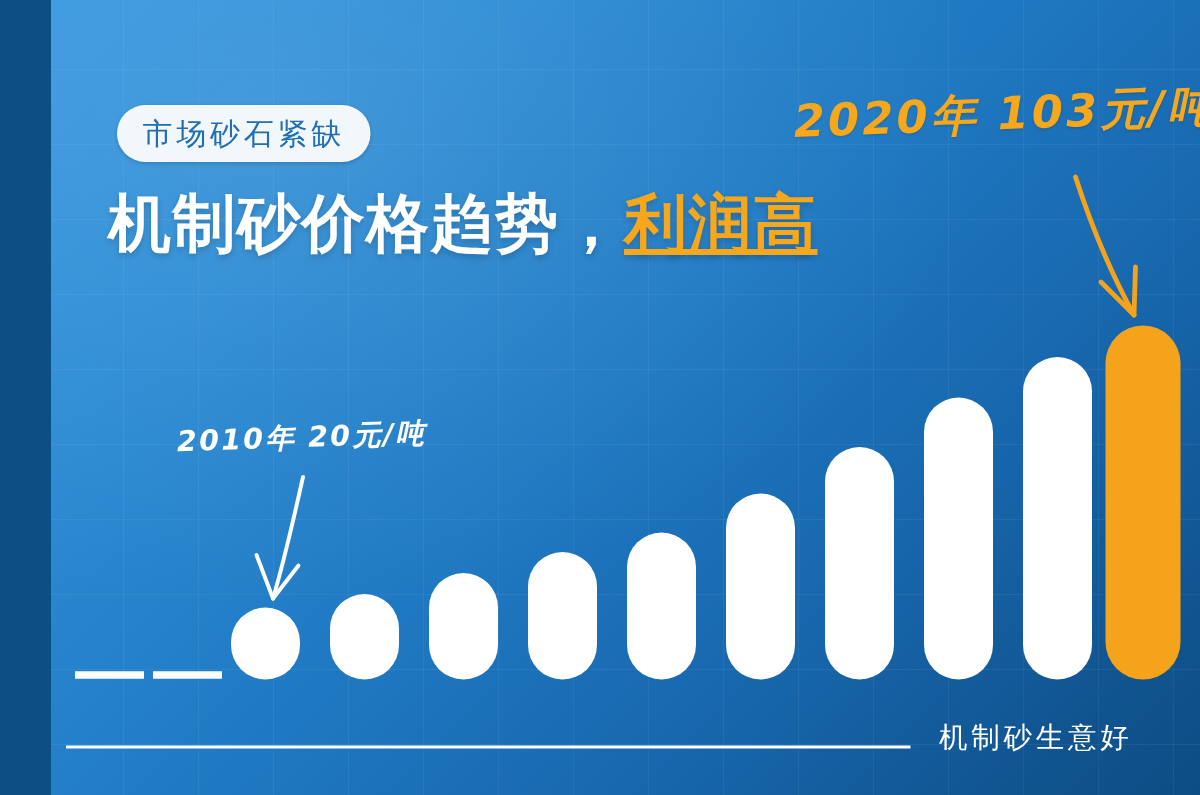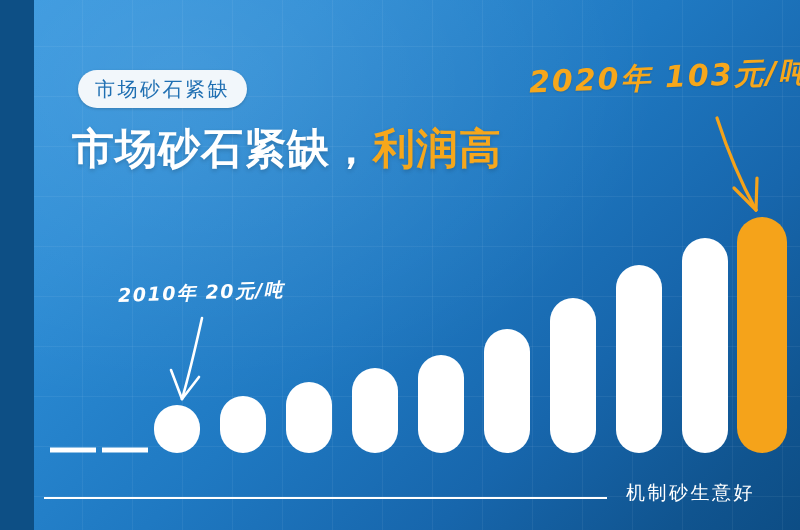--- a/index.html
+++ b/index.html
@@ -63,21 +63,21 @@
     left: 38px;
     top: 126px;
     font-size: 42px;
     font-weight: bold;
     letter-spacing: 1px;
     line-height: 1.08;
     white-space: nowrap;
     color: #ffffff;
     text-shadow: 0 2px 4px rgba(0,0,0,0.18);
   }
-  .headline .accent { color: #f6a71b; }
+  .headline .accent { color: #f6a71b; text-decoration: underline; }
 
   
   .hand {
     position: absolute;
     font-family: "DejaVu Sans", "Liberation Sans", sans-serif;
     font-weight: bold;
     font-style: italic;
     white-space: nowrap;
     line-height: 1;
   }
@@ -134,21 +134,21 @@
 <div id="poster">
 
   <div id="grid"></div>
   <div id="vignette"></div>
 
   <div class="badge">
     <span>市场砂石紧缺</span>
   </div>
 
   <div class="headline">
-    <span>市场砂石紧缺，</span><span class="accent">利润高</span>
+    <span>机制砂价格趋势，</span><span class="accent">利润高</span>
   </div>
 
   <div class="hand" id="anno-right">2020年  103元/吨</div>
   <div class="hand" id="anno-left">2010年  20元/吨</div>
 
   <svg id="chart" viewBox="0 0 800 530">
 
     <line class="stub" x1="16" y1="450" x2="62" y2="450"></line>
     <line class="stub" x1="68" y1="450" x2="114" y2="450"></line>
 

